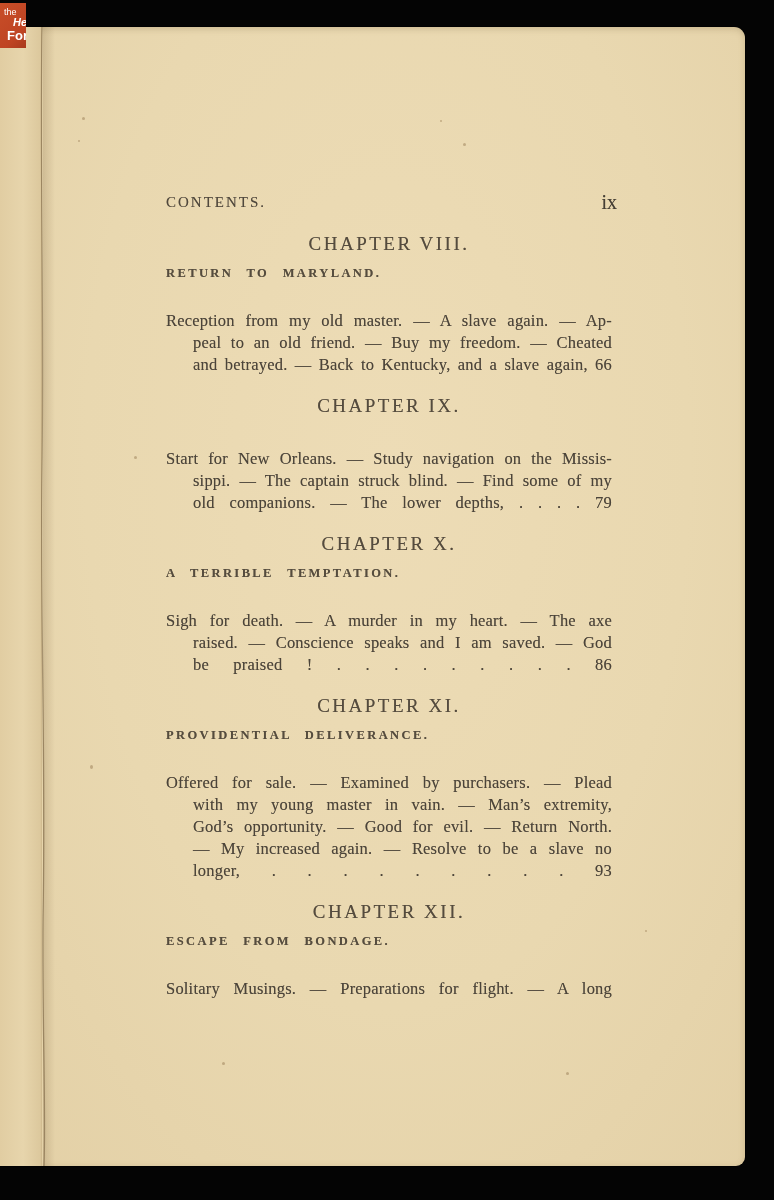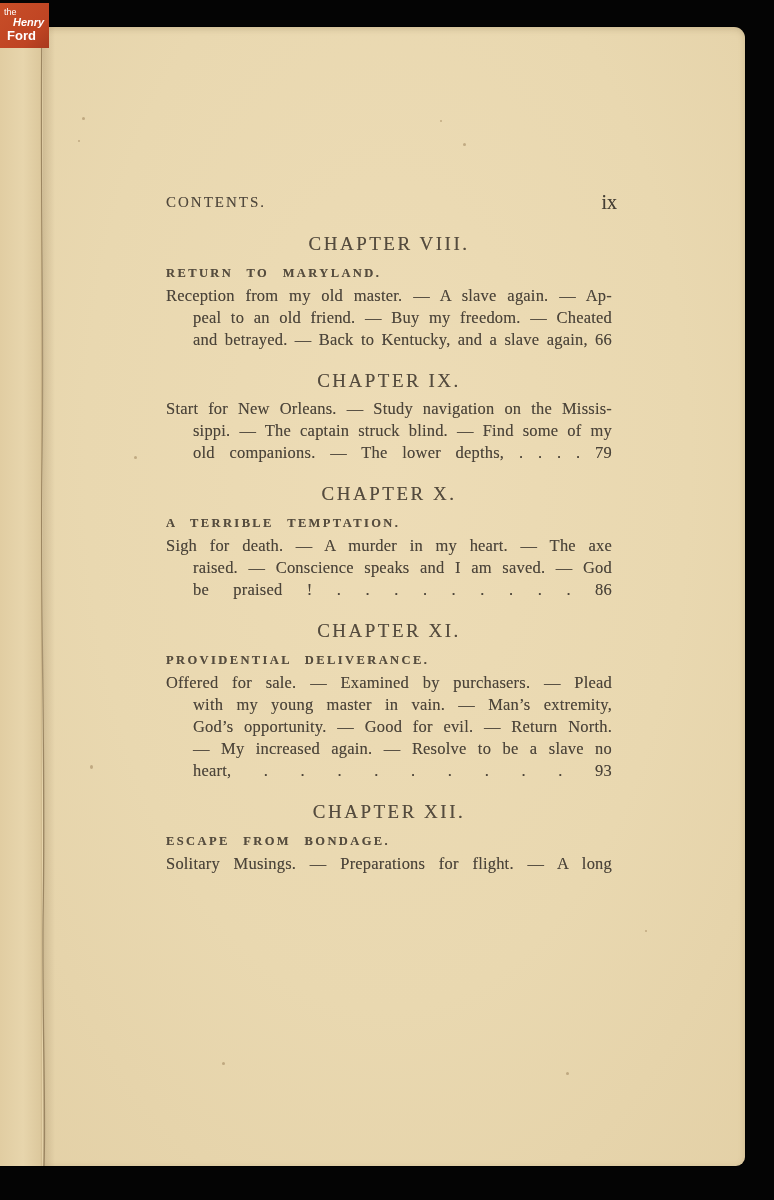--- a/index.html
+++ b/index.html
@@ -26,21 +26,21 @@
   }
   .crease{position:absolute;left:0;top:0;width:60px;height:1139px;}
   .crease-shadow{
     position:absolute;left:43px;top:0;width:12px;height:100%;
     background:linear-gradient(90deg,rgba(110,85,50,.20),rgba(110,85,50,0));
   }
   .speck{position:absolute;border-radius:50%;background:rgba(125,95,55,.38);}
 
   
   .logo{
-    position:absolute;left:0;top:3px;width:49px;height:45px;
+    position:absolute;left:0;top:3px;width:26px;height:45px;
     background:linear-gradient(135deg,#c84e28 0%,#bf4423 70%,#a83a1e 100%);
     color:#fff;
     font-family:"Liberation Sans","DejaVu Sans",sans-serif;
     line-height:1;overflow:hidden;
   }
   .logo .l-the{position:absolute;left:4px;top:5px;font-size:9px;font-weight:normal;}
   .logo .l-henry{position:absolute;left:13px;top:14px;font-size:11px;font-weight:bold;font-style:italic;}
   .logo .l-ford{position:absolute;left:7px;top:26px;font-size:13px;font-weight:bold;}
 
   
@@ -62,21 +62,21 @@
     margin:17px 0 0 0;font-weight:normal;
     text-align:center;font-size:19px;letter-spacing:2.5px;line-height:26px;
     color:#544b3e;white-space:nowrap;
   }
   .chapter.first .ch-head{margin-top:17px;}
   .chapter .ch-sub{
     margin:8px 0 0 0;font-weight:bold;
     text-align:left;font-size:12.5px;letter-spacing:2.4px;word-spacing:8px;
     line-height:16px;color:#554c3e;white-space:nowrap;
   }
-  .entry{margin:4px 0 0 0;font-size:16.5px;letter-spacing:.2px;color:#4b443a;}
+  .entry{margin:29px 0 0 0;font-size:16.5px;letter-spacing:.2px;color:#4b443a;}
   .entry .line{
     line-height:22px;
     text-align:justify;-moz-text-align-last:justify;text-align-last:justify;
   }
   .entry .line.cont{padding-left:27px;}
   .entry .pg{white-space:nowrap;}
 </style>
 </head>
 <body>
 
@@ -136,21 +136,21 @@
       </section>
 
       <section class="chapter">
         <h2 class="ch-head">CHAPTER XI.</h2>
         <h3 class="ch-sub">PROVIDENTIAL DELIVERANCE.</h3>
         <div class="entry">
           <div class="line">Offered for sale. — Examined by purchasers. — Plead</div>
           <div class="line cont">with my young master in vain. — Man’s extremity,</div>
           <div class="line cont">God’s opportunity. — Good for evil. — Return North.</div>
           <div class="line cont">— My increased again. — Resolve to be a slave no</div>
-          <div class="line cont"><span>heart, . . . . . . . . .</span> <span class="pg">93</span></div>
+          <div class="line cont"><span>longer, . . . . . . . . .</span> <span class="pg">93</span></div>
         </div>
       </section>
 
       <section class="chapter">
         <h2 class="ch-head">CHAPTER XII.</h2>
         <h3 class="ch-sub">ESCAPE FROM BONDAGE.</h3>
         <div class="entry">
           <div class="line">Solitary Musings. — Preparations for flight. — A long</div>
         </div>
       </section>

